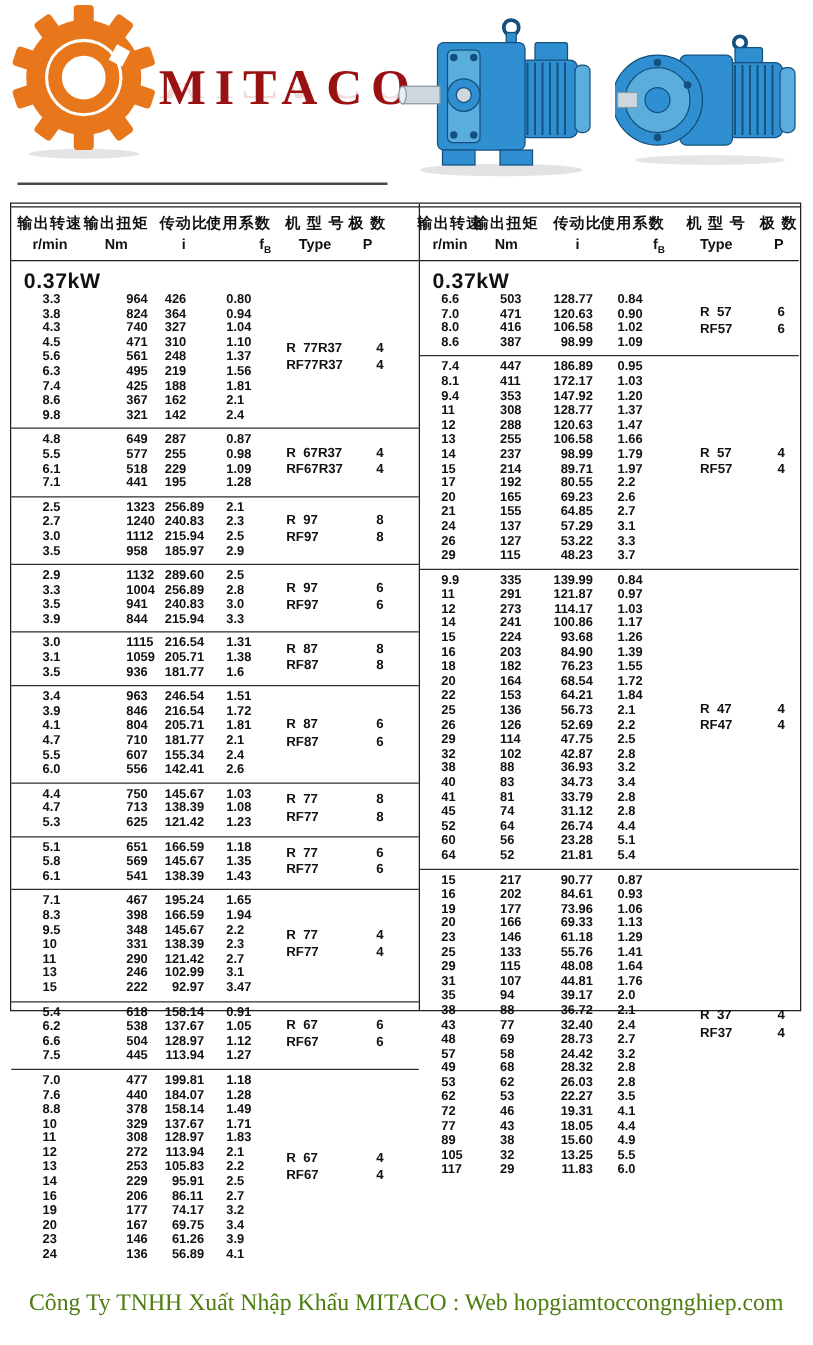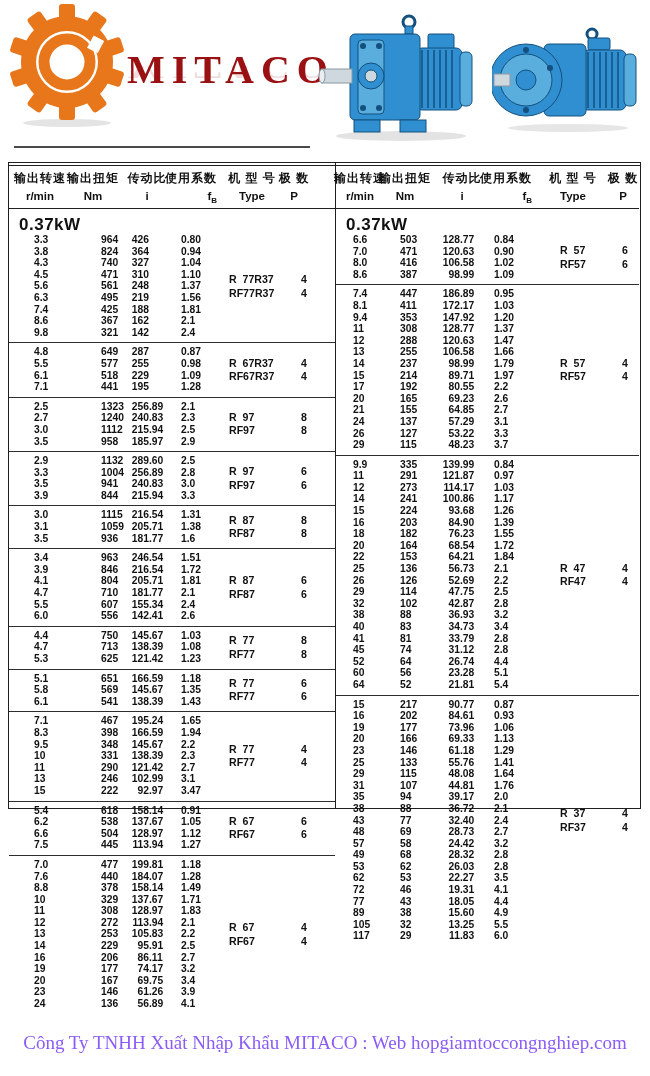--- a/index.html
+++ b/index.html
@@ -47,21 +47,21 @@
   .c-sp{left:var(--sp);} .c-nm{left:var(--nm);}
   .c-ii{left:0;width:var(--iw);text-align:right;}
   .c-id{left:var(--iw);} .c-fb{left:var(--fb);}
   .types{position:absolute;left:var(--ty);top:50%;transform:translateY(-50%);
          font-size:10.6px;font-weight:bold;line-height:13.5px;white-space:pre;}
   .poles{position:absolute;left:var(--pp);top:50%;transform:translateY(-50%);
          font-size:10.6px;font-weight:bold;line-height:13.5px;white-space:pre;text-align:center;}
 
   
   .ftr{position:absolute;left:0;top:1032px;width:650px;text-align:center;
-       font-family:"Liberation Serif","DejaVu Serif",serif;font-size:19px;color:#8b5cf6;}
+       font-family:"Liberation Serif","DejaVu Serif",serif;font-size:19px;color:#4d7c0f;}
 </style>
 </head>
 <body>
 
 <div class="page">
 
   <div class="hdr">
 
     <svg class="logo-gear" width="122" height="126" viewBox="0 0 122 126">
       <ellipse cx="61" cy="119" rx="44" ry="4" fill="#d9d9d9" opacity="0.7"></ellipse>

